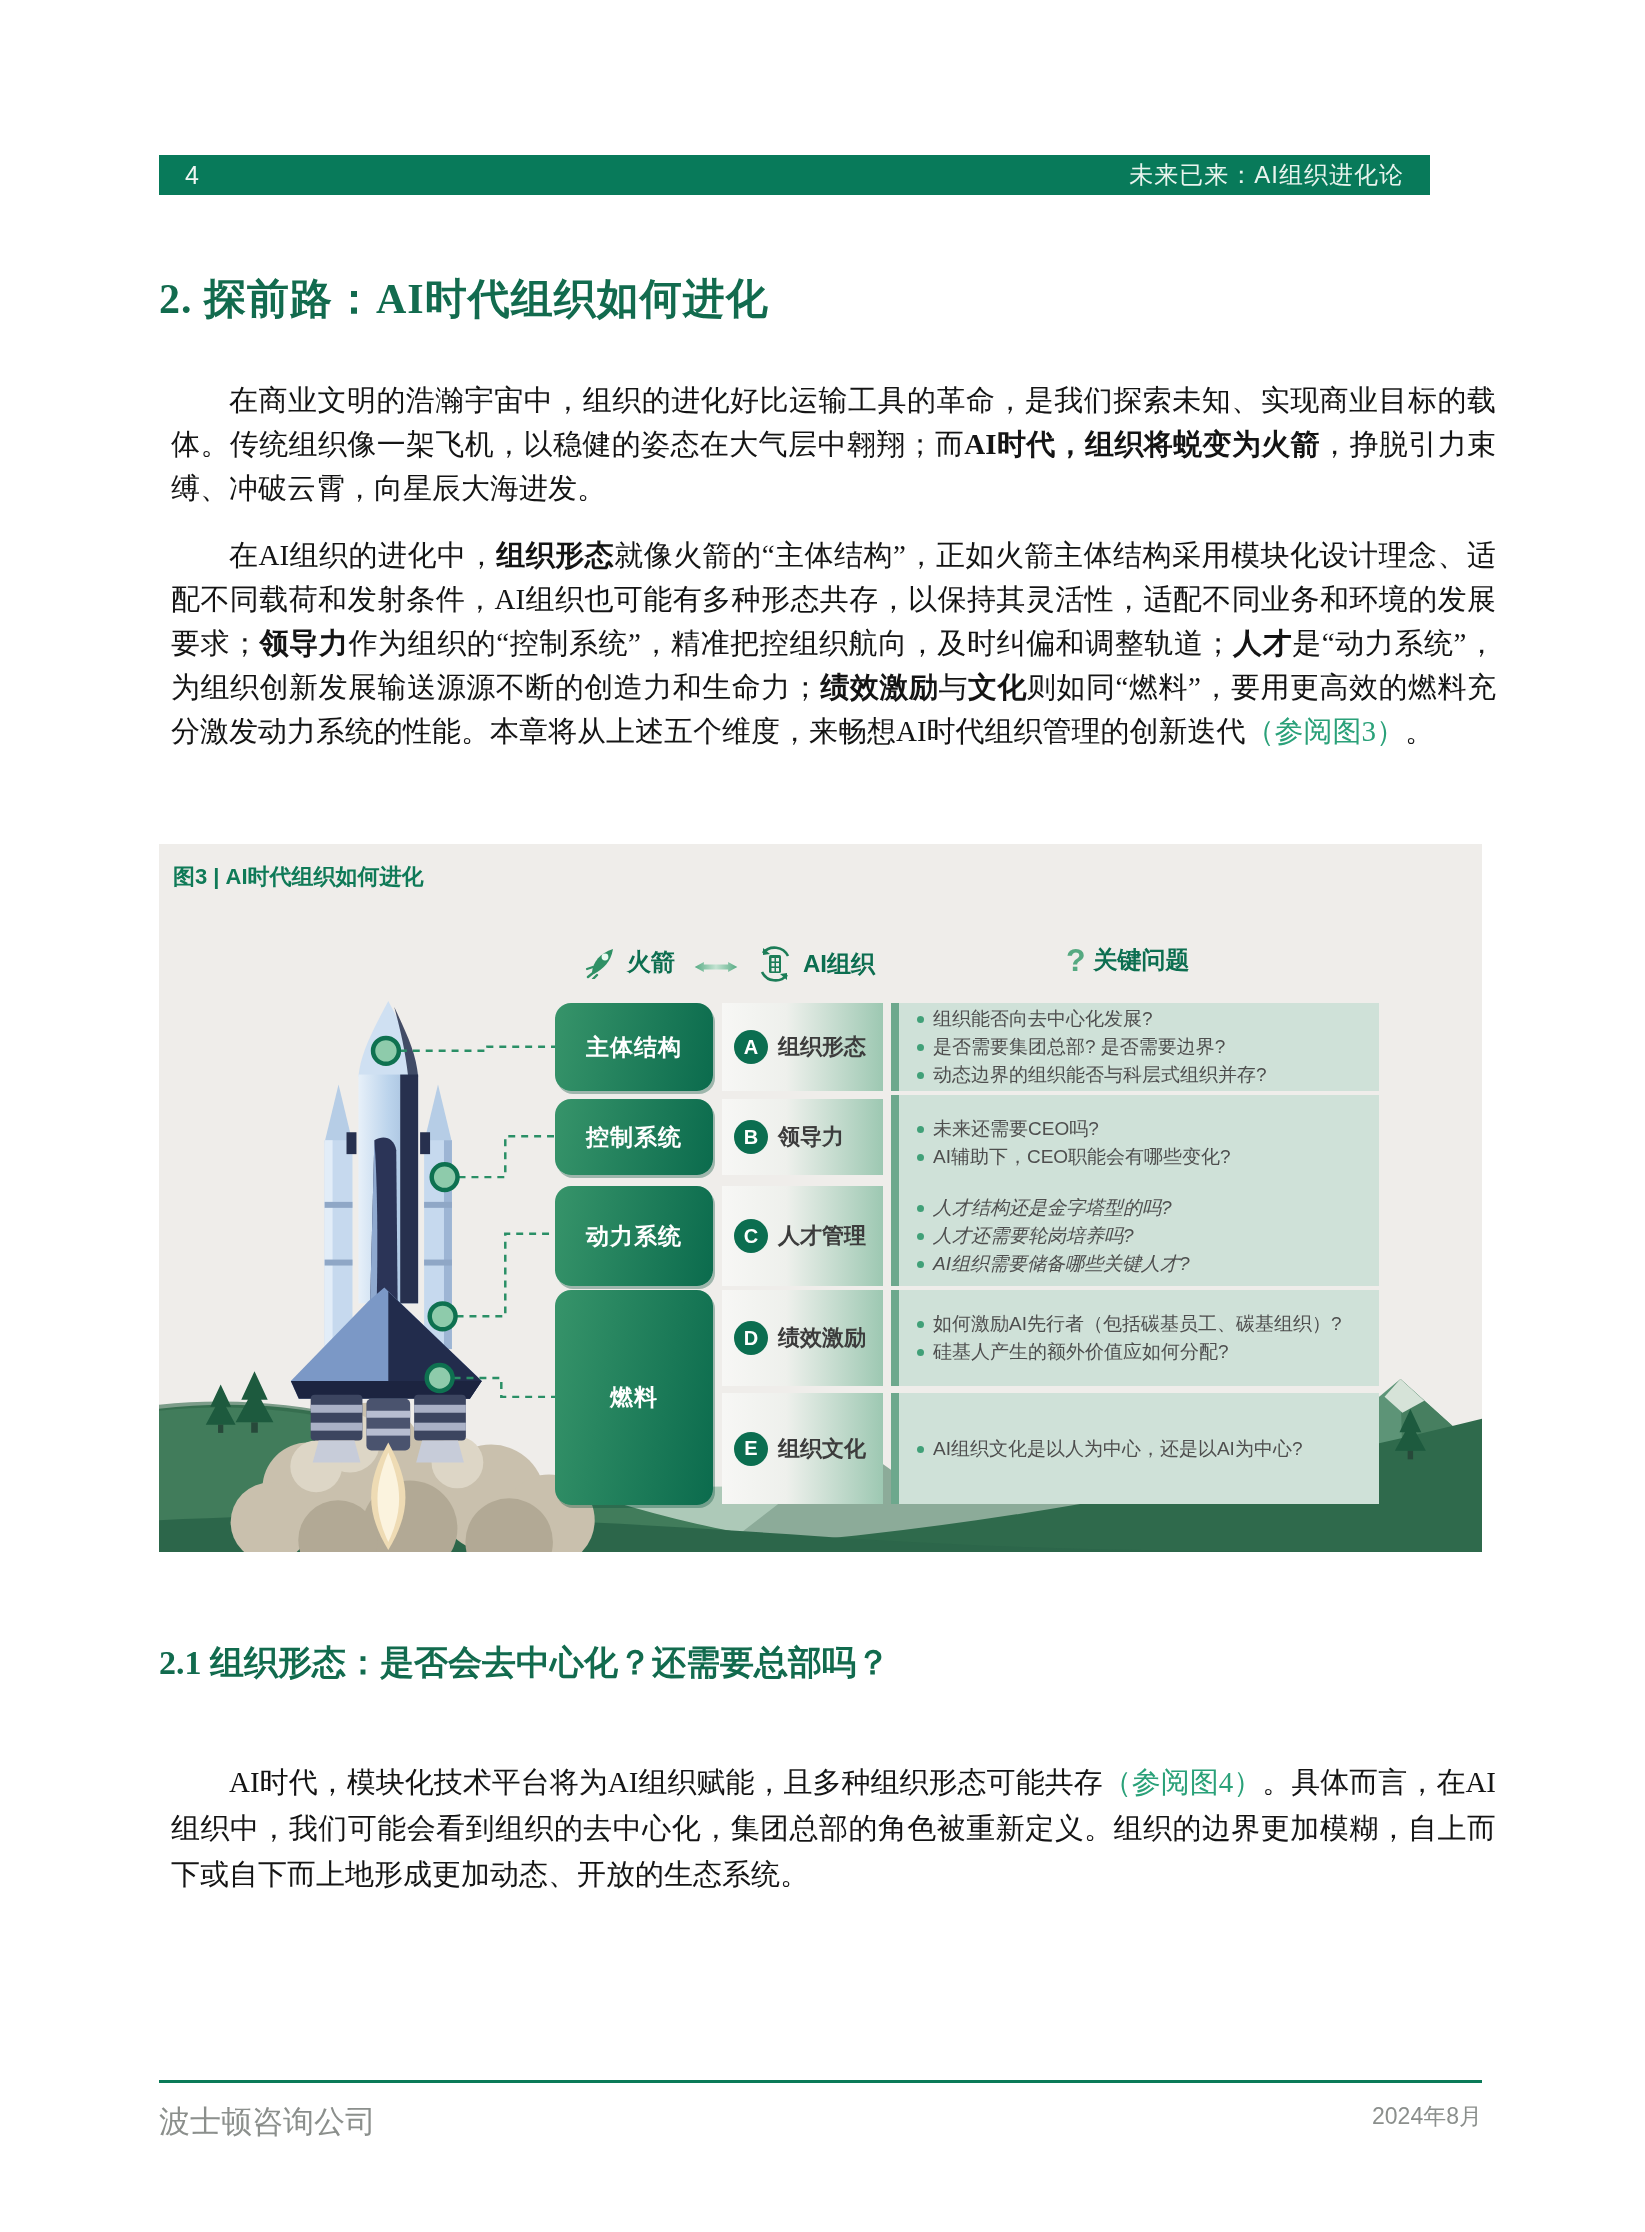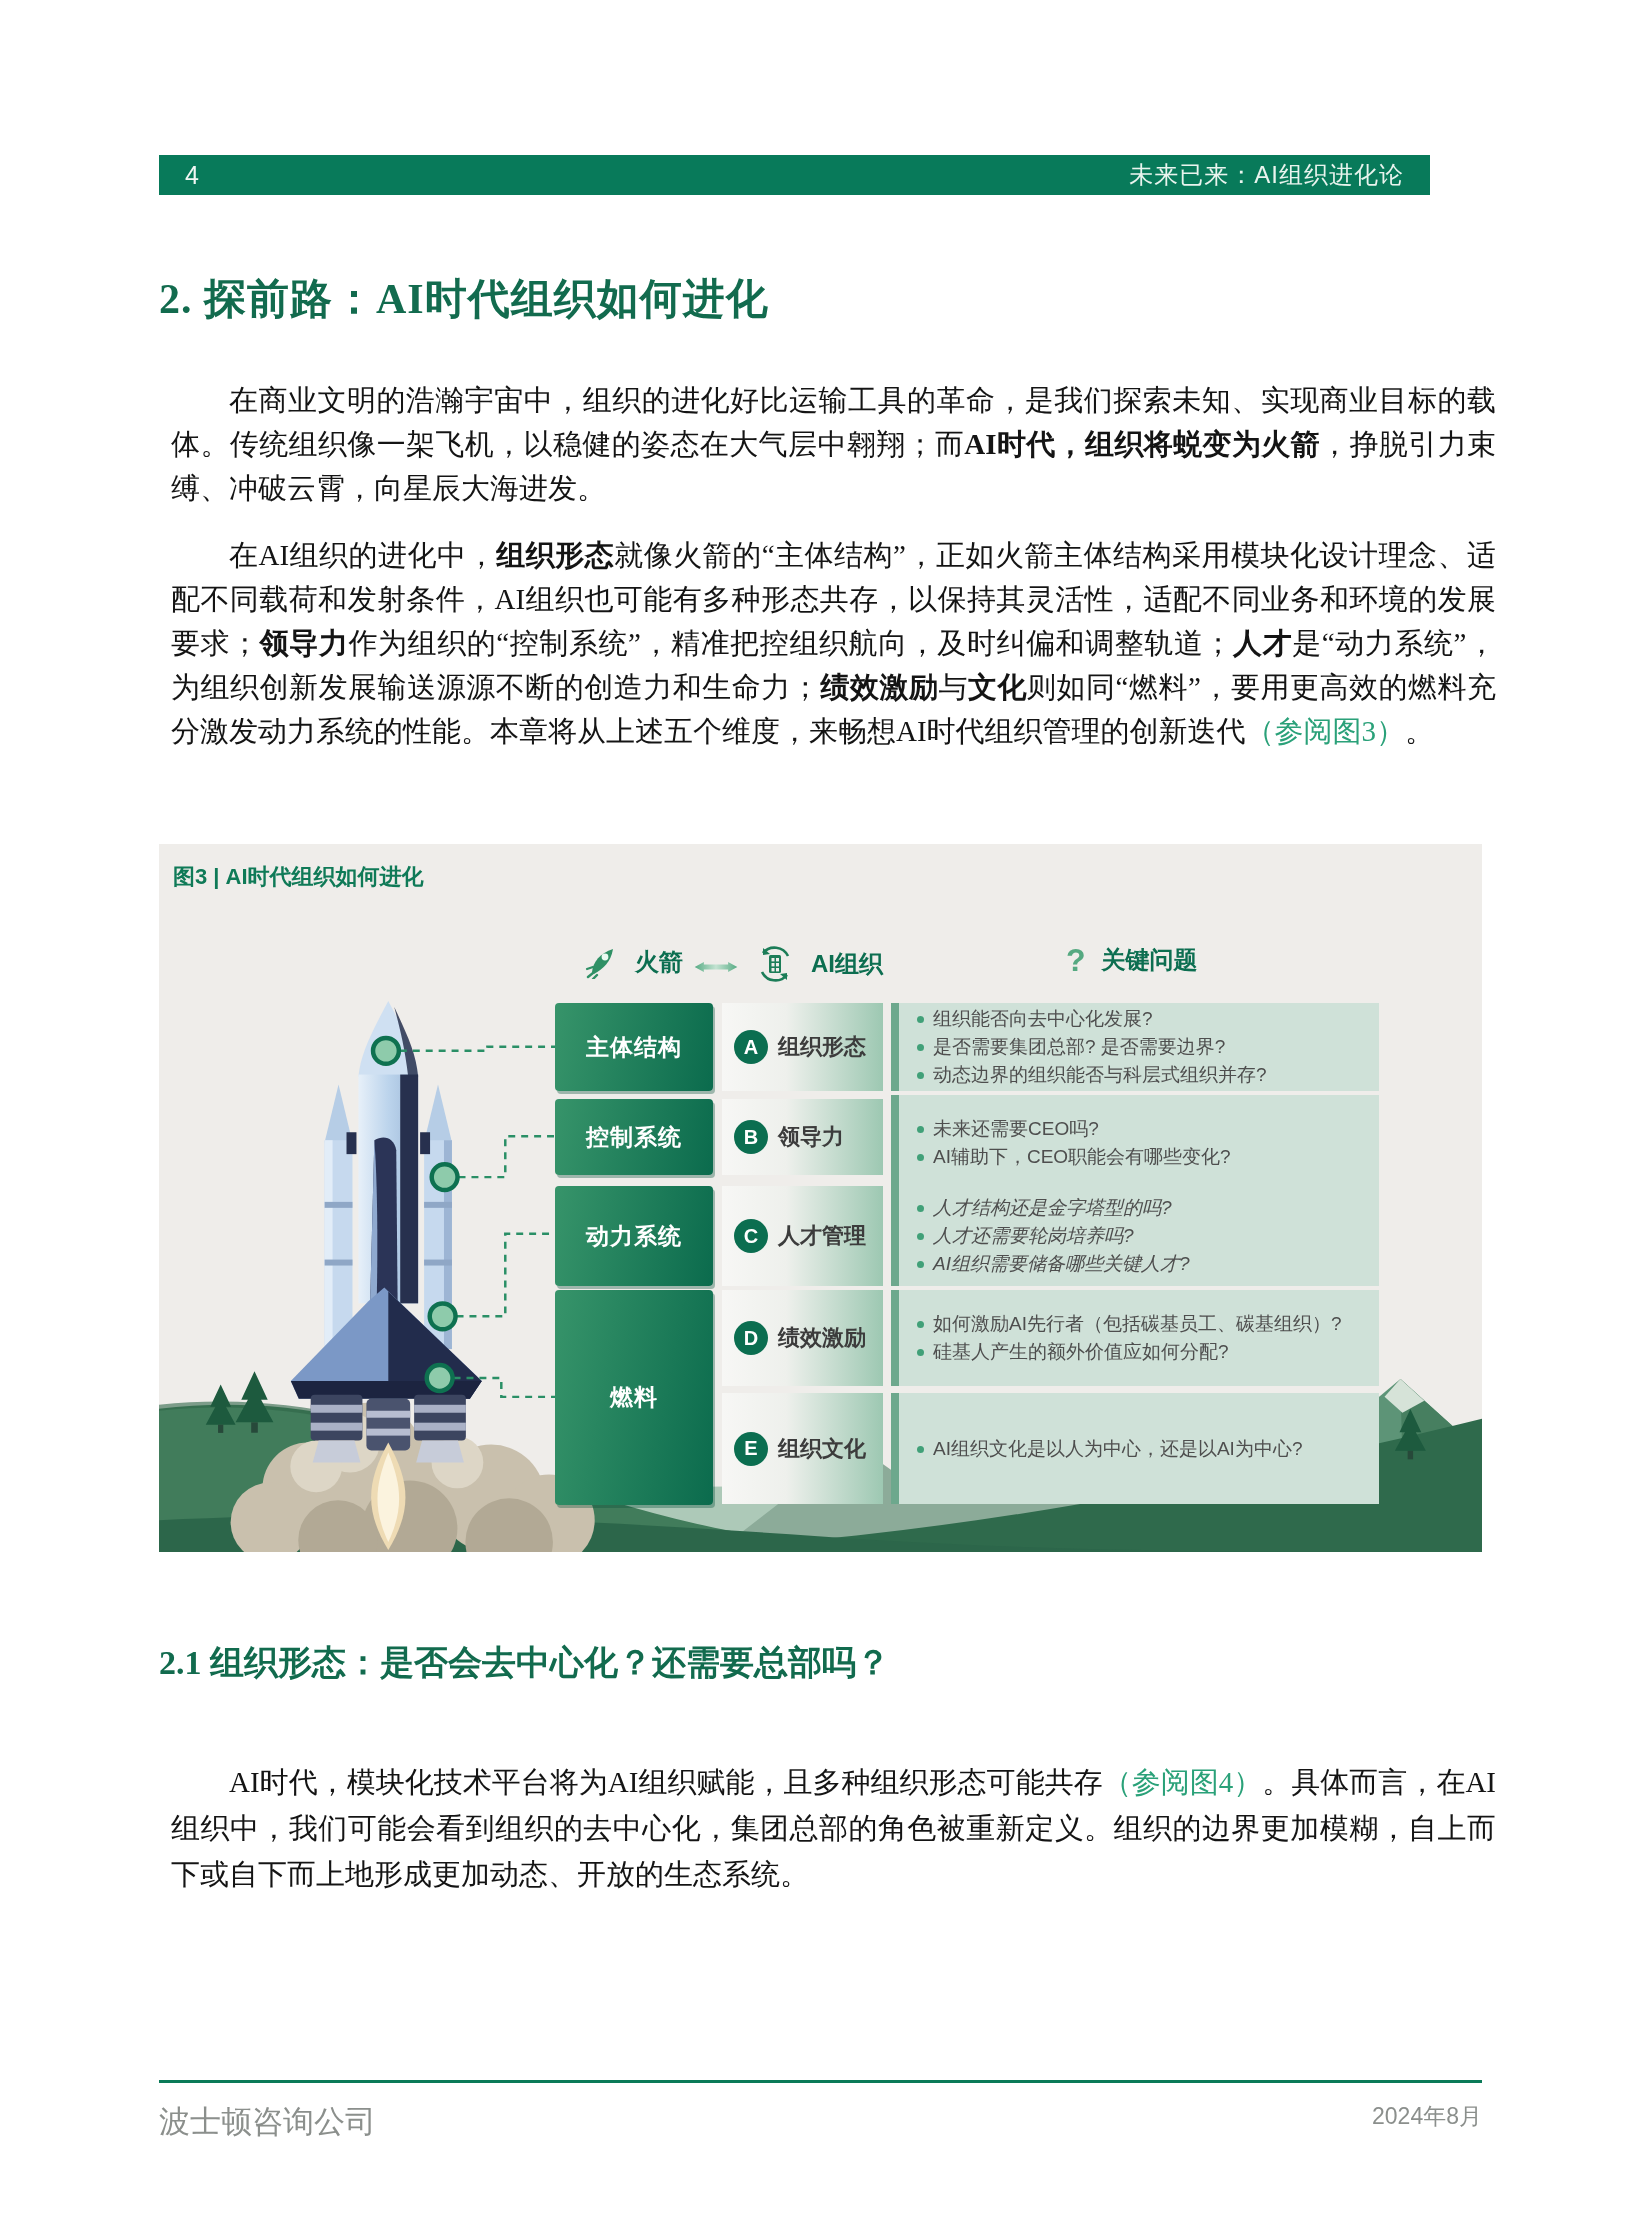--- a/index.html
+++ b/index.html
@@ -18,28 +18,28 @@
   .body-para{position:absolute;left:159px;width:1325px;margin:12px;text-align:justify;text-indent:2em;
              font-family:"Liberation Serif",serif;font-size:29px;line-height:44px;color:#141414;}
   #para1{top:366px;}
   #para2{top:521px;}
   #para3{top:1747px;line-height:46px;}
   .seg-bold{font-weight:700;}
   .seg-green{color:#2aa179;cursor:pointer;}
   
   .figure{position:absolute;left:159px;top:844px;width:1323px;height:708px;background:#efedea;}
   .fig-title{position:absolute;left:14px;top:18px;font-size:22px;font-weight:700;color:#0f7a57;}
-  .legend-group{position:absolute;display:flex;align-items:center;gap:16px;
+  .legend-group{position:absolute;display:flex;align-items:center;gap:8px;
                 color:#0c6e50;font-weight:700;font-size:24px;}
   .q-glyph{font-size:32px;font-weight:800;color:#55a981;line-height:1;}
   .rocket-art{position:absolute;left:40px;top:149px;z-index:2;}
   .connectors{position:absolute;left:0;top:0;z-index:3;}
   .landscape{position:absolute;left:0;top:527px;z-index:1;}
   .fig-rows{position:absolute;left:396px;top:159px;width:826px;height:542px;z-index:4;}
-  .part-box{position:absolute;left:0;width:158px;border-radius:4px;
+  .part-box{position:absolute;left:0;width:158px;border-radius:16px;
             background:linear-gradient(100deg,#37946a 0%,#0b6b4d 100%);
             box-shadow:2px 3px 0 rgba(8,80,58,.35);
             color:#fff;font-weight:700;font-size:23px;letter-spacing:1px;
             display:flex;align-items:center;justify-content:center;}
   .mid-box{position:absolute;left:167px;width:161px;
            background:linear-gradient(90deg,#f7f7f5 0%,#eef0ec 40%,#9dc8b2 100%);
            display:flex;align-items:center;gap:10px;padding-left:12px;box-sizing:border-box;}
   .letter{width:34px;height:34px;border-radius:50%;background:#0b6e50;color:#fff;
           font-weight:700;font-size:20px;display:flex;align-items:center;justify-content:center;flex:0 0 34px;}
   .dim-name{font-size:22px;font-weight:600;color:#3c3c3c;white-space:nowrap;}

